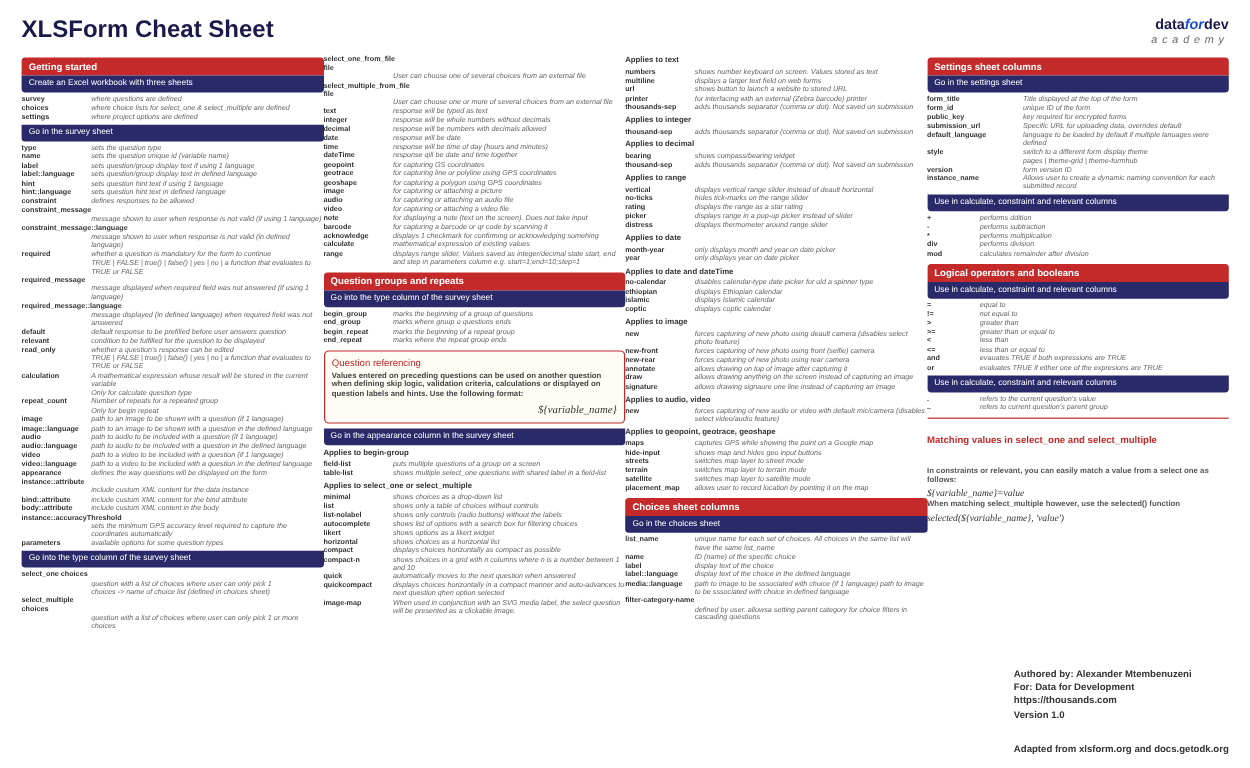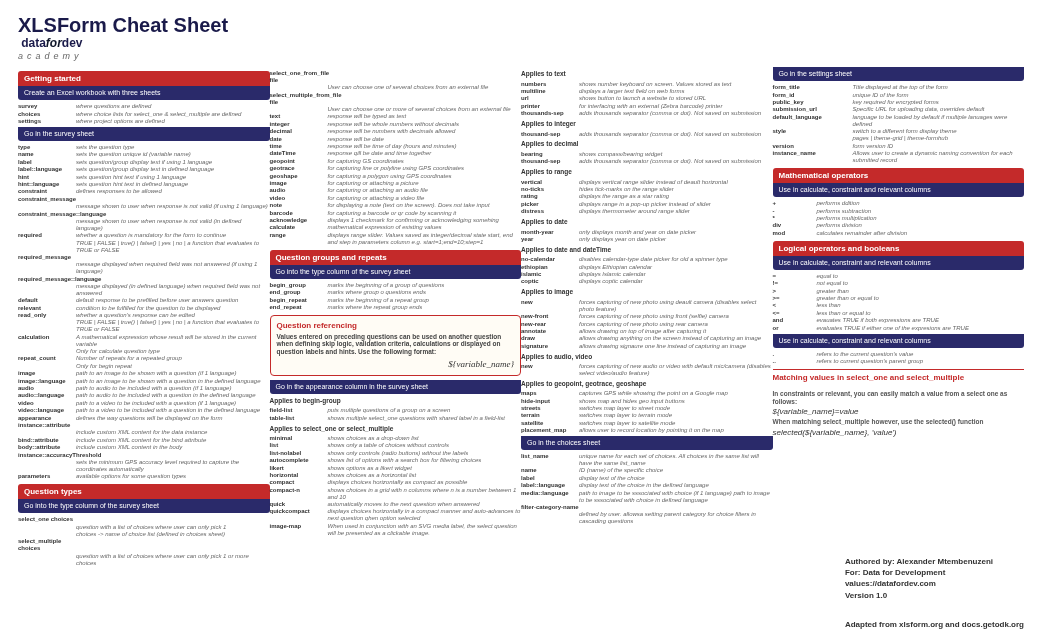--- a/index.html
+++ b/index.html
@@ -7,48 +7,48 @@
     font-family: Arial, Helvetica, sans-serif;
     width: 1042px;
     height: 640px;
     background: #fff;
     padding: 14px 18px;
     font-size: 6px;
     color: #4a4a4a;
     position: relative;
     line-height: 1.15;
   }
-  .header { display: flex; justify-content: space-between; align-items: flex-start; margin-bottom: 6px; flex-direction: column;}
+  .header { display: flex; justify-content: space-between; align-items: flex-start; margin-bottom: 6px;}
   h1 { font-size: 20px; font-weight: 800; color: #1a1a4a; }
   .logo { text-align: right; }
   .logo .top { font-size: 12px; font-weight: 700; color: #1a1a4a; }
-  .logo .top .for { color: #0f172a; font-style: italic; font-weight: 700;}
+  .logo .top .for { color: #1d4ed8; font-style: italic; font-weight: 700;}
   .logo .sub { font-size: 9px; font-style: italic; color: #666; letter-spacing: 4px; text-align:left;}
   .cols { display: flex; }
   .col { flex: 1; min-width: 0; }
   .section-hdr { background: #c42a2a; color: #fff; font-weight: 700; padding: 3px 6px; border-radius: 3px 3px 0 0; font-size: 8px; margin-top: 4px;}
   .section-sub { background: #2a2a6a; color: #fff; padding: 3px 6px; font-size: 7px; border-radius: 0 0 3px 3px;}
   .kv-list { margin: 3px 0 2px 0; }
   .kv { display: flex; margin-bottom: 0.5px; }
   .kv .k { width: 58px; flex-shrink: 0; font-weight: 700; color: #333; font-style: normal;}
   .kv .k.wide { width: 80px; }
   .kv .k.narrow { width: 44px; }
   .kv .v { flex: 1; font-style: italic; color: #666; }
   .sub-title { font-weight: 700; font-size: 6.5px; margin-top: 3px; color: #333;}
   .callout { border: 1.5px solid #c42a2a; border-radius: 4px; padding: 5px 6px; margin: 4px 0; background: #fffcf5;}
-  .callout .title { color: #c42a2a; font-weight: 700; font-size: 8px; margin-bottom: 3px;}
+  .callout .title { color: #c42a2a; font-weight: 400; font-size: 8px; margin-bottom: 3px;}
   .callout .body { color: #444; font-size: 6.5px; font-weight: 600;}
   .formula { font-family: Georgia, serif; font-style: italic; margin-top: 4px; font-size: 8px; color:#333;}
   .formula.big { font-size: 9px; text-align: right;}
   .footer { position: absolute; right: 18px; bottom: 10px; font-size: 8px; color: #333; font-weight: 600; line-height:1.4;}
   .footer .gap { margin-top: 18px;}
   .match-box { margin-top: 4px; }
-  .match-box .mt { color: #c42a2a; font-weight: 700; font-size: 8px; margin-bottom: 8px; border-top: 1.5px solid #c42a2a; padding-top:3px;}
+  .match-box .mt { color: #c42a2a; font-weight: 700; font-size: 8px; margin-bottom: 18px; border-top: 1.5px solid #c42a2a; padding-top:13px;}
   .match-box p { font-size: 6.5px; color: #555; margin: 2px 0; font-weight:600;}
-  .fn { font-family: Liberation Sans, sans-serif; font-style: italic; font-size: 8px; color:#333;}
+  .fn { font-family: Liberation Serif, serif; font-style: italic; font-size: 8px; color:#333;}
 </style>
 </head>
 <body>
 
 <div class="header">
   <h1>XLSForm Cheat Sheet</h1>
   <div class="logo">
     <div class="top"><span>data</span><span class="for">for</span><span>dev</span></div>
     <div class="sub">academy</div>
   </div>
@@ -227,21 +227,20 @@
         <div class="kv">
           <div class="k "></div>
           <div class="v">sets the minimum GPS accuracy level required to capture the coordinates automatically</div>
         </div>
         <div class="kv">
           <div class="k ">parameters</div>
           <div class="v">available options for some question types</div>
         </div>
       </div>
 
-    <div class="section-hdr">Question types</div>
     <div class="section-sub">Go into the type column of the survey sheet</div>
     <div class="kv-list">
         <div class="kv">
           <div class="k ">select_one choices</div>
           <div class="v"></div>
         </div>
         <div class="kv">
           <div class="k "></div>
           <div class="v">question with a list of choices where user can only pick 1</div>
         </div>
@@ -585,20 +584,21 @@
         </div>
         <div class="kv">
           <div class="k ">satellite</div>
           <div class="v">switches map layer to satellite mode</div>
         </div>
         <div class="kv">
           <div class="k ">placement_map</div>
           <div class="v">allows user to record location by pointing it on the map</div>
         </div>
       </div>
+      <div class="section-hdr">Choices sheet columns</div>
       <div class="section-sub">Go in the choices sheet</div>
       <div class="kv-list">
         <div class="kv">
           <div class="k ">list_name</div>
           <div class="v">unique name for each set of choices. All choices in the same list will have the same list_name</div>
         </div>
         <div class="kv">
           <div class="k ">name</div>
           <div class="v">ID (name) of the specific choice</div>
         </div>
@@ -619,20 +619,21 @@
           <div class="v"></div>
         </div>
         <div class="kv">
           <div class="k "></div>
           <div class="v">defined by user. allowsa setting parent category for choice filters in cascading questions</div>
         </div>
       </div>
     </div>
 
   <div class="col">
+    <div class="section-hdr">Settings sheet columns</div>
     <div class="section-sub">Go in the settings sheet</div>
     <div class="kv-list">
         <div class="kv">
           <div class="k wide">form_title</div>
           <div class="v">Title displayed at the top of the form</div>
         </div>
         <div class="kv">
           <div class="k wide">form_id</div>
           <div class="v">unique ID of the form</div>
         </div>
@@ -659,21 +660,20 @@
         <div class="kv">
           <div class="k wide">version</div>
           <div class="v">form version ID</div>
         </div>
         <div class="kv">
           <div class="k wide">instance_name</div>
           <div class="v">Allows user to create a dynamic naming convention for each submitted record</div>
         </div>
       </div>
 
-    <div class="section-hdr">Mathematical operators</div>
     <div class="section-sub">Use in calculate, constraint and relevant columns</div>
     <div class="kv-list">
         <div class="kv">
           <div class="k narrow">+</div>
           <div class="v">performs ddition</div>
         </div>
         <div class="kv">
           <div class="k narrow">-</div>
           <div class="v">performs subtraction</div>
         </div>
@@ -747,16 +747,16 @@
       <p>When matching select_multiple however, use the selected() function</p>
       <div class="fn">selected(${variable_name}, 'value')</div>
     </div>
   </div>
 
 </div>
 
 <div class="footer">
   <div>Authored by: Alexander Mtembenuzeni</div>
   <div>For: Data for Development</div>
-  <div>values://datafordev.com</div>
+  <div>https://thousands.com</div>
   <div>Version 1.0</div>
   <div class="gap">Adapted from xlsform.org and docs.getodk.org</div>
 </div>
 
 </body></html>

